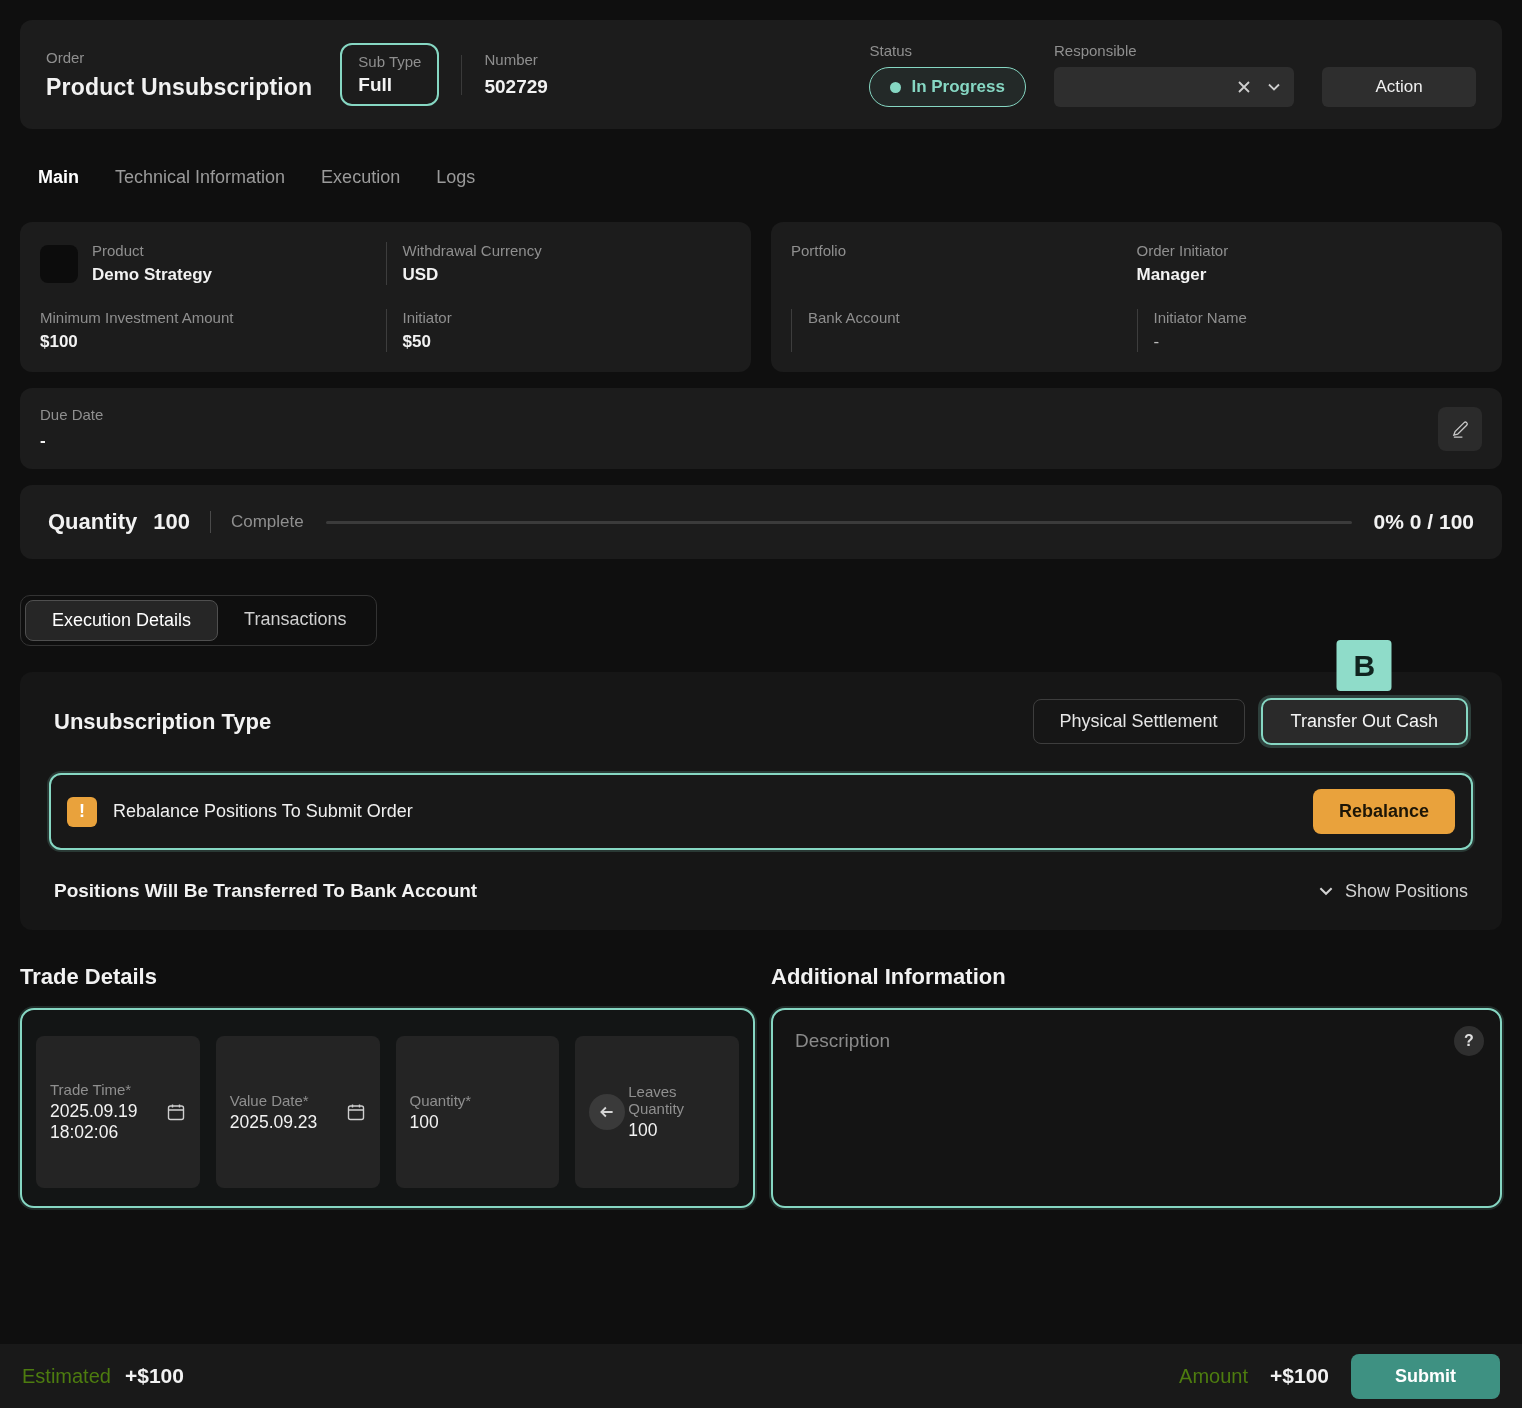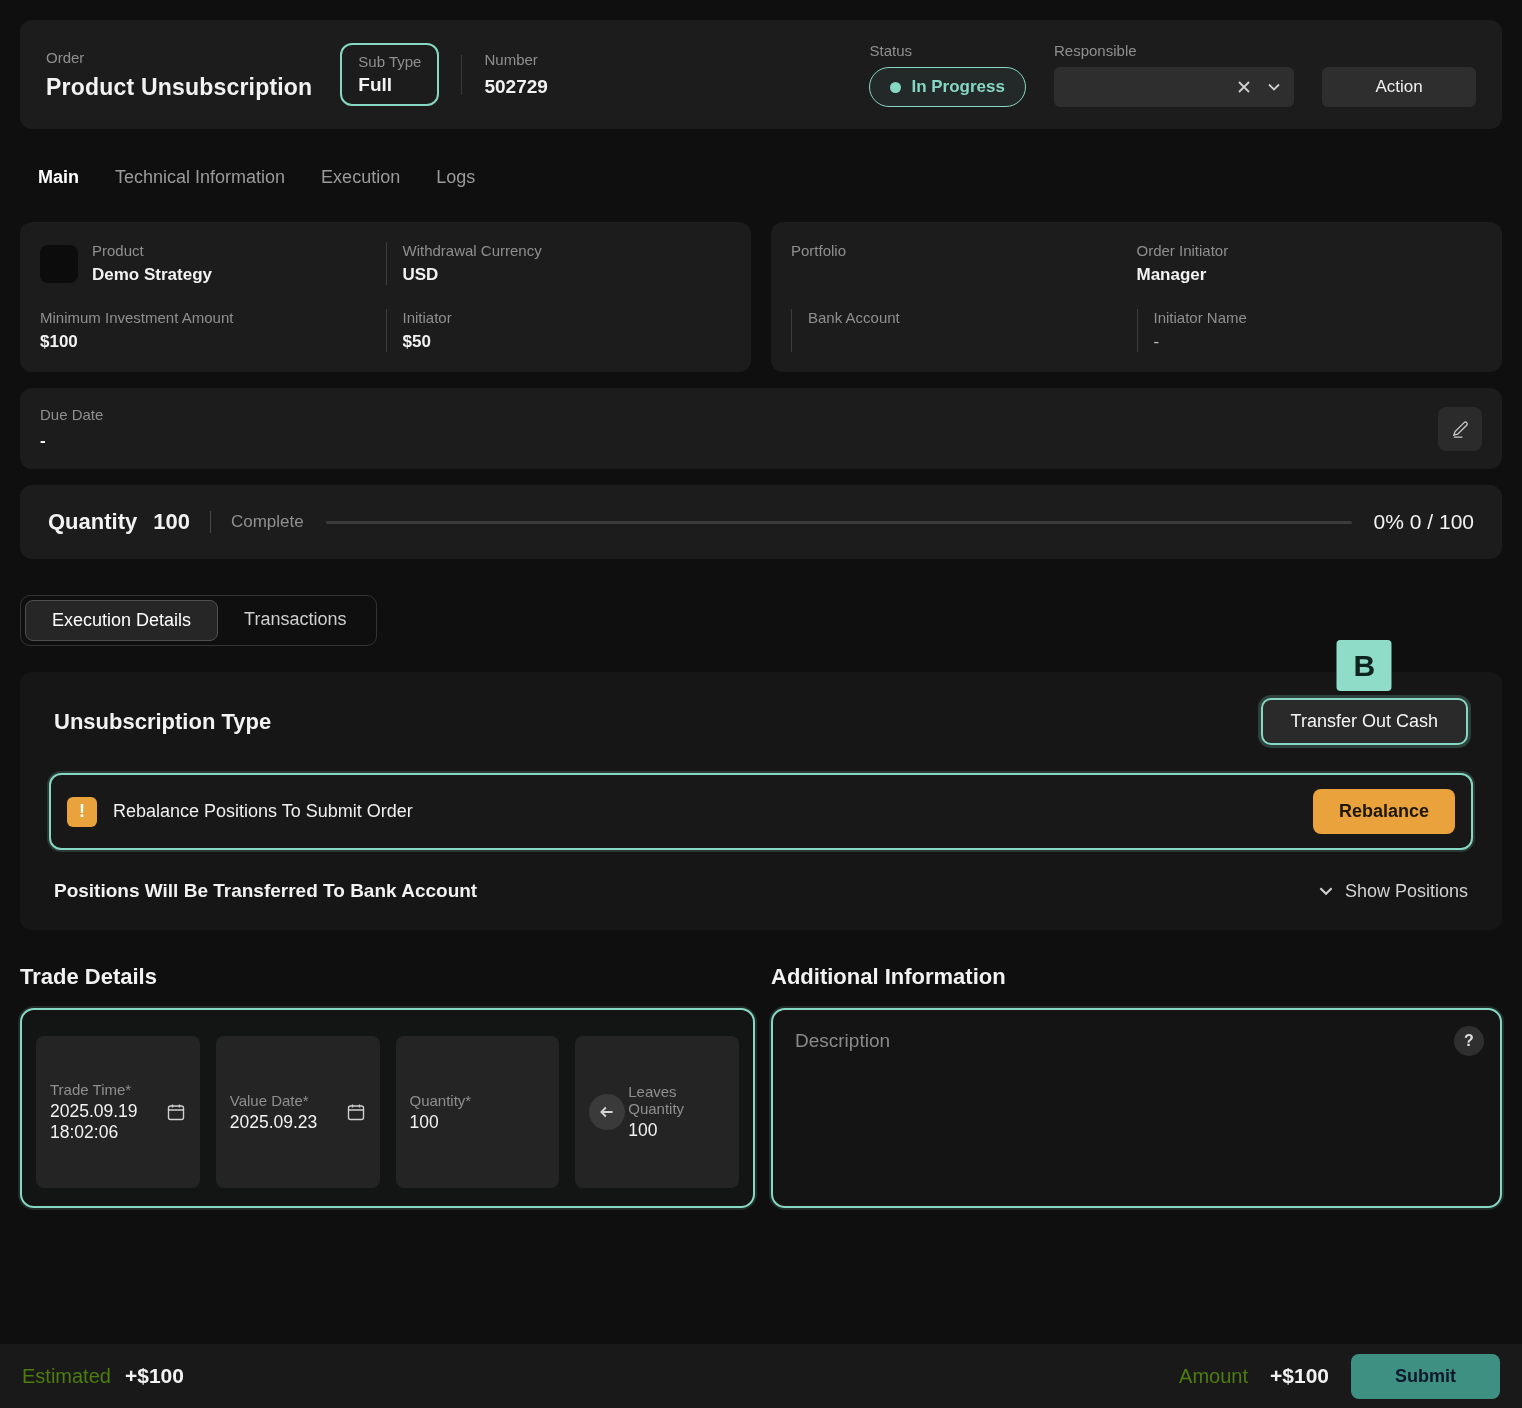--- a/index.html
+++ b/index.html
@@ -46,21 +46,21 @@
   .edit-btn { width:44px; height:44px; background:#2b2b2b; border:none; border-radius:8px; display:flex; align-items:center; justify-content:center; cursor:pointer; }
 
   
   .qty-card { display:flex; align-items:center; padding:24px 28px; margin-bottom:36px; }
   .qty-title { font-size:22px; font-weight:700; }
   .qty-val { font-size:22px; font-weight:700; margin-left:16px; }
   .qty-sep { width:1px; height:22px; background:#4a4a4a; margin:0 20px; }
   .complete-lbl { color:#8f8f8f; font-size:17px; }
   .progress-track { flex:1; height:3px; background:#3b3b3b; border-radius:2px; margin:0 22px; position:relative; }
   .progress-fill { position:absolute; left:0; top:0; bottom:0; width:0%; background:#86d7c3; border-radius:2px; }
-  .progress-text { font-size:21px; font-weight:400; white-space:nowrap; }
+  .progress-text { font-size:21px; font-weight:700; white-space:nowrap; }
 
   
   .subtabs { display:inline-flex; border:1px solid #333; border-radius:10px; padding:4px; margin-bottom:26px; }
   .subtab { padding:9px 26px; font-size:18px; color:#cfcfcf; border-radius:8px; cursor:pointer; }
   .subtab.active { background:#262626; border:1px solid #4f4f4f; color:#fff; }
 
   
   .exec-card { background:#161616; border-radius:12px; padding:26px 16px 28px; margin-bottom:34px; }
   .exec-head { display:flex; align-items:center; justify-content:space-between; padding:0 18px 0 18px; }
   .section-title { font-size:22px; font-weight:700; }
@@ -96,21 +96,21 @@
   .desc-input { width:92%; height:150px; background:transparent; border:none; outline:none; resize:none; color:#e8e8e8; font-size:19px; font-family:inherit; }
   .desc-input::placeholder { color:#8a8a8a; }
   .help-icon { position:absolute; right:16px; top:16px; width:30px; height:30px; border-radius:50%; background:#2f2f2f; color:#e0e0e0; font-weight:700; font-size:16px; display:flex; align-items:center; justify-content:center; cursor:pointer; }
 
   
   footer { width:100%; height:64px; background:#191919; display:flex; align-items:center; padding:0 22px; margin-top:40px; }
   .foot-left { display:flex; align-items:baseline; gap:14px; }
   .foot-lbl { color:#4d7c0f; font-size:20px; }
   .foot-val { font-size:21px; font-weight:800; }
   .foot-right { margin-left:auto; display:flex; align-items:center; gap:22px; }
-  .submit-btn { background:#3e9182; color:#0f172a; border:none; border-radius:8px; padding:12px 44px; font-size:18px; font-weight:600; font-family:inherit; cursor:pointer; }
+  .submit-btn { background:#3e9182; color:#ffffff; border:none; border-radius:8px; padding:12px 44px; font-size:18px; font-weight:600; font-family:inherit; cursor:pointer; }
 </style>
 </head>
 <body>
 
 <div class="page">
   <div class="content">
 
     
     <div class="card header-card">
       <div class="hdr-col">
@@ -238,20 +238,21 @@
     <div class="subtabs">
       <span class="subtab active">Execution Details</span>
       <span class="subtab">Transactions</span>
     </div>
 
     
     <div class="exec-card">
       <div class="exec-head">
         <span class="section-title">Unsubscription Type</span>
         <div class="type-btns">
+          <button class="ghost-btn">Physical Settlement</button>
           <div class="selected-wrap">
             <span class="b-badge">B</span>
             <button class="selected-btn">Transfer Out Cash</button>
           </div>
         </div>
       </div>
 
       <div class="banner">
         <span class="warn-icon">!</span>
         <span class="banner-msg">Rebalance Positions To Submit Order</span>

